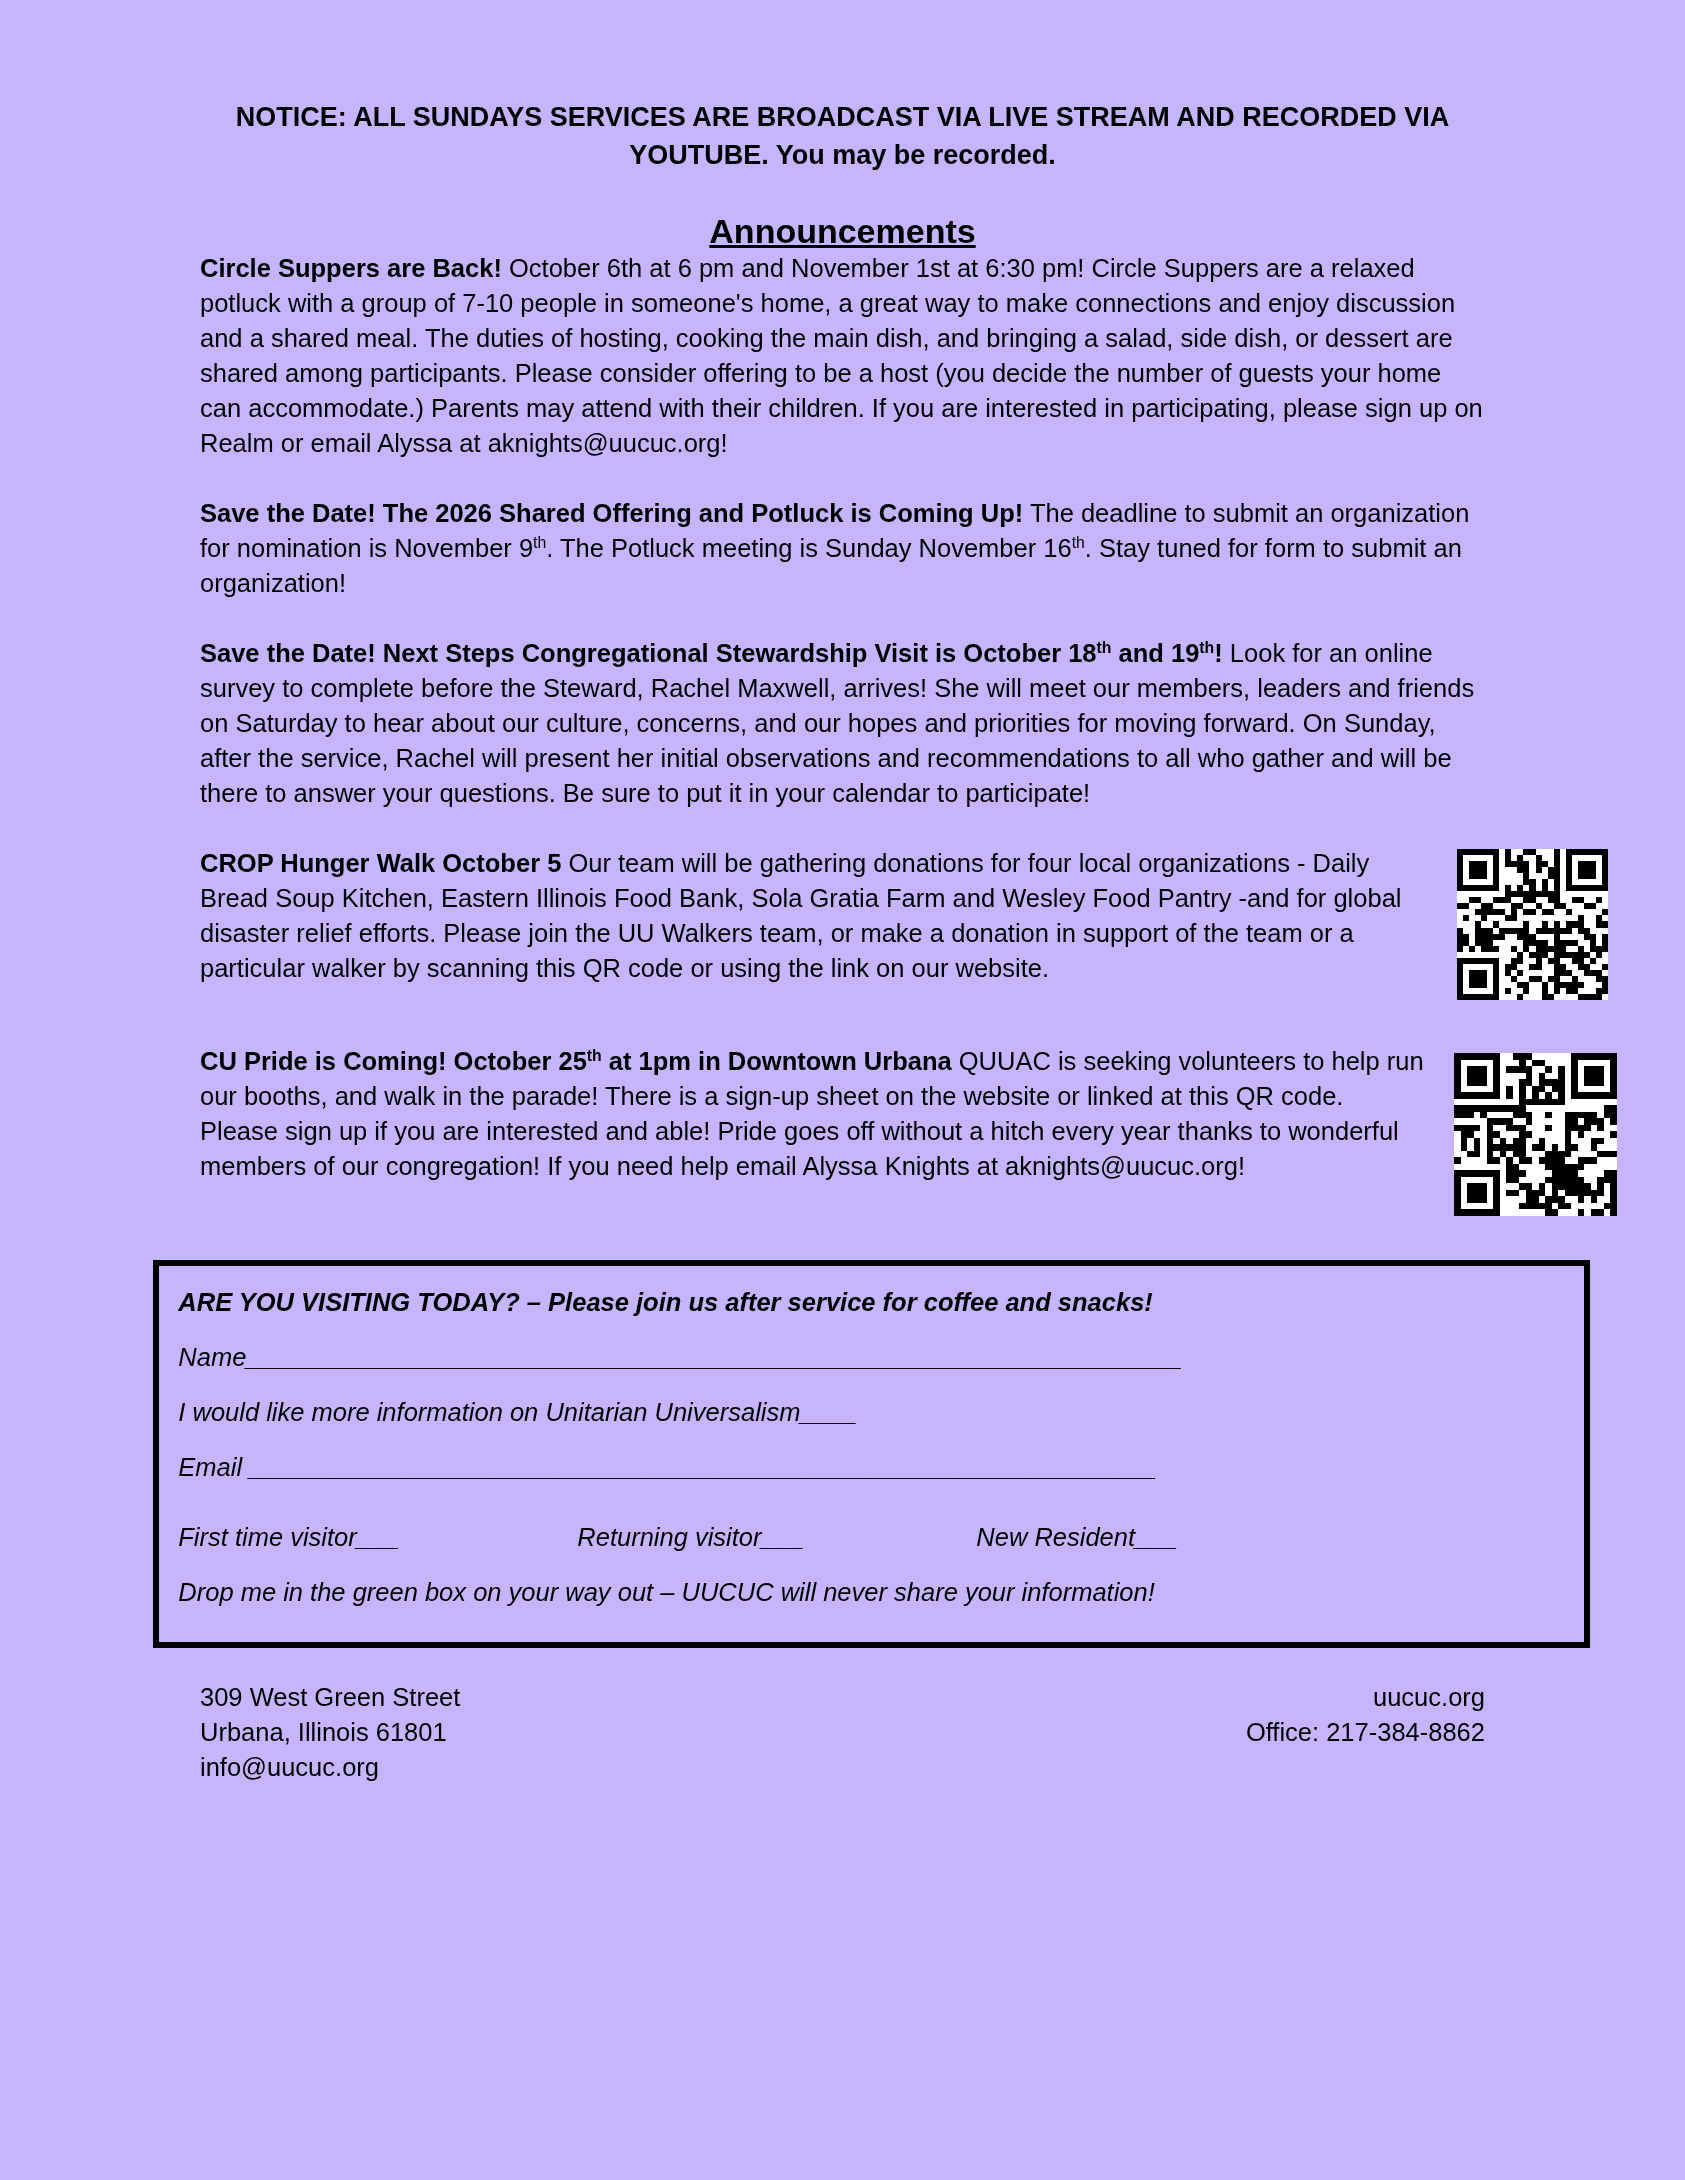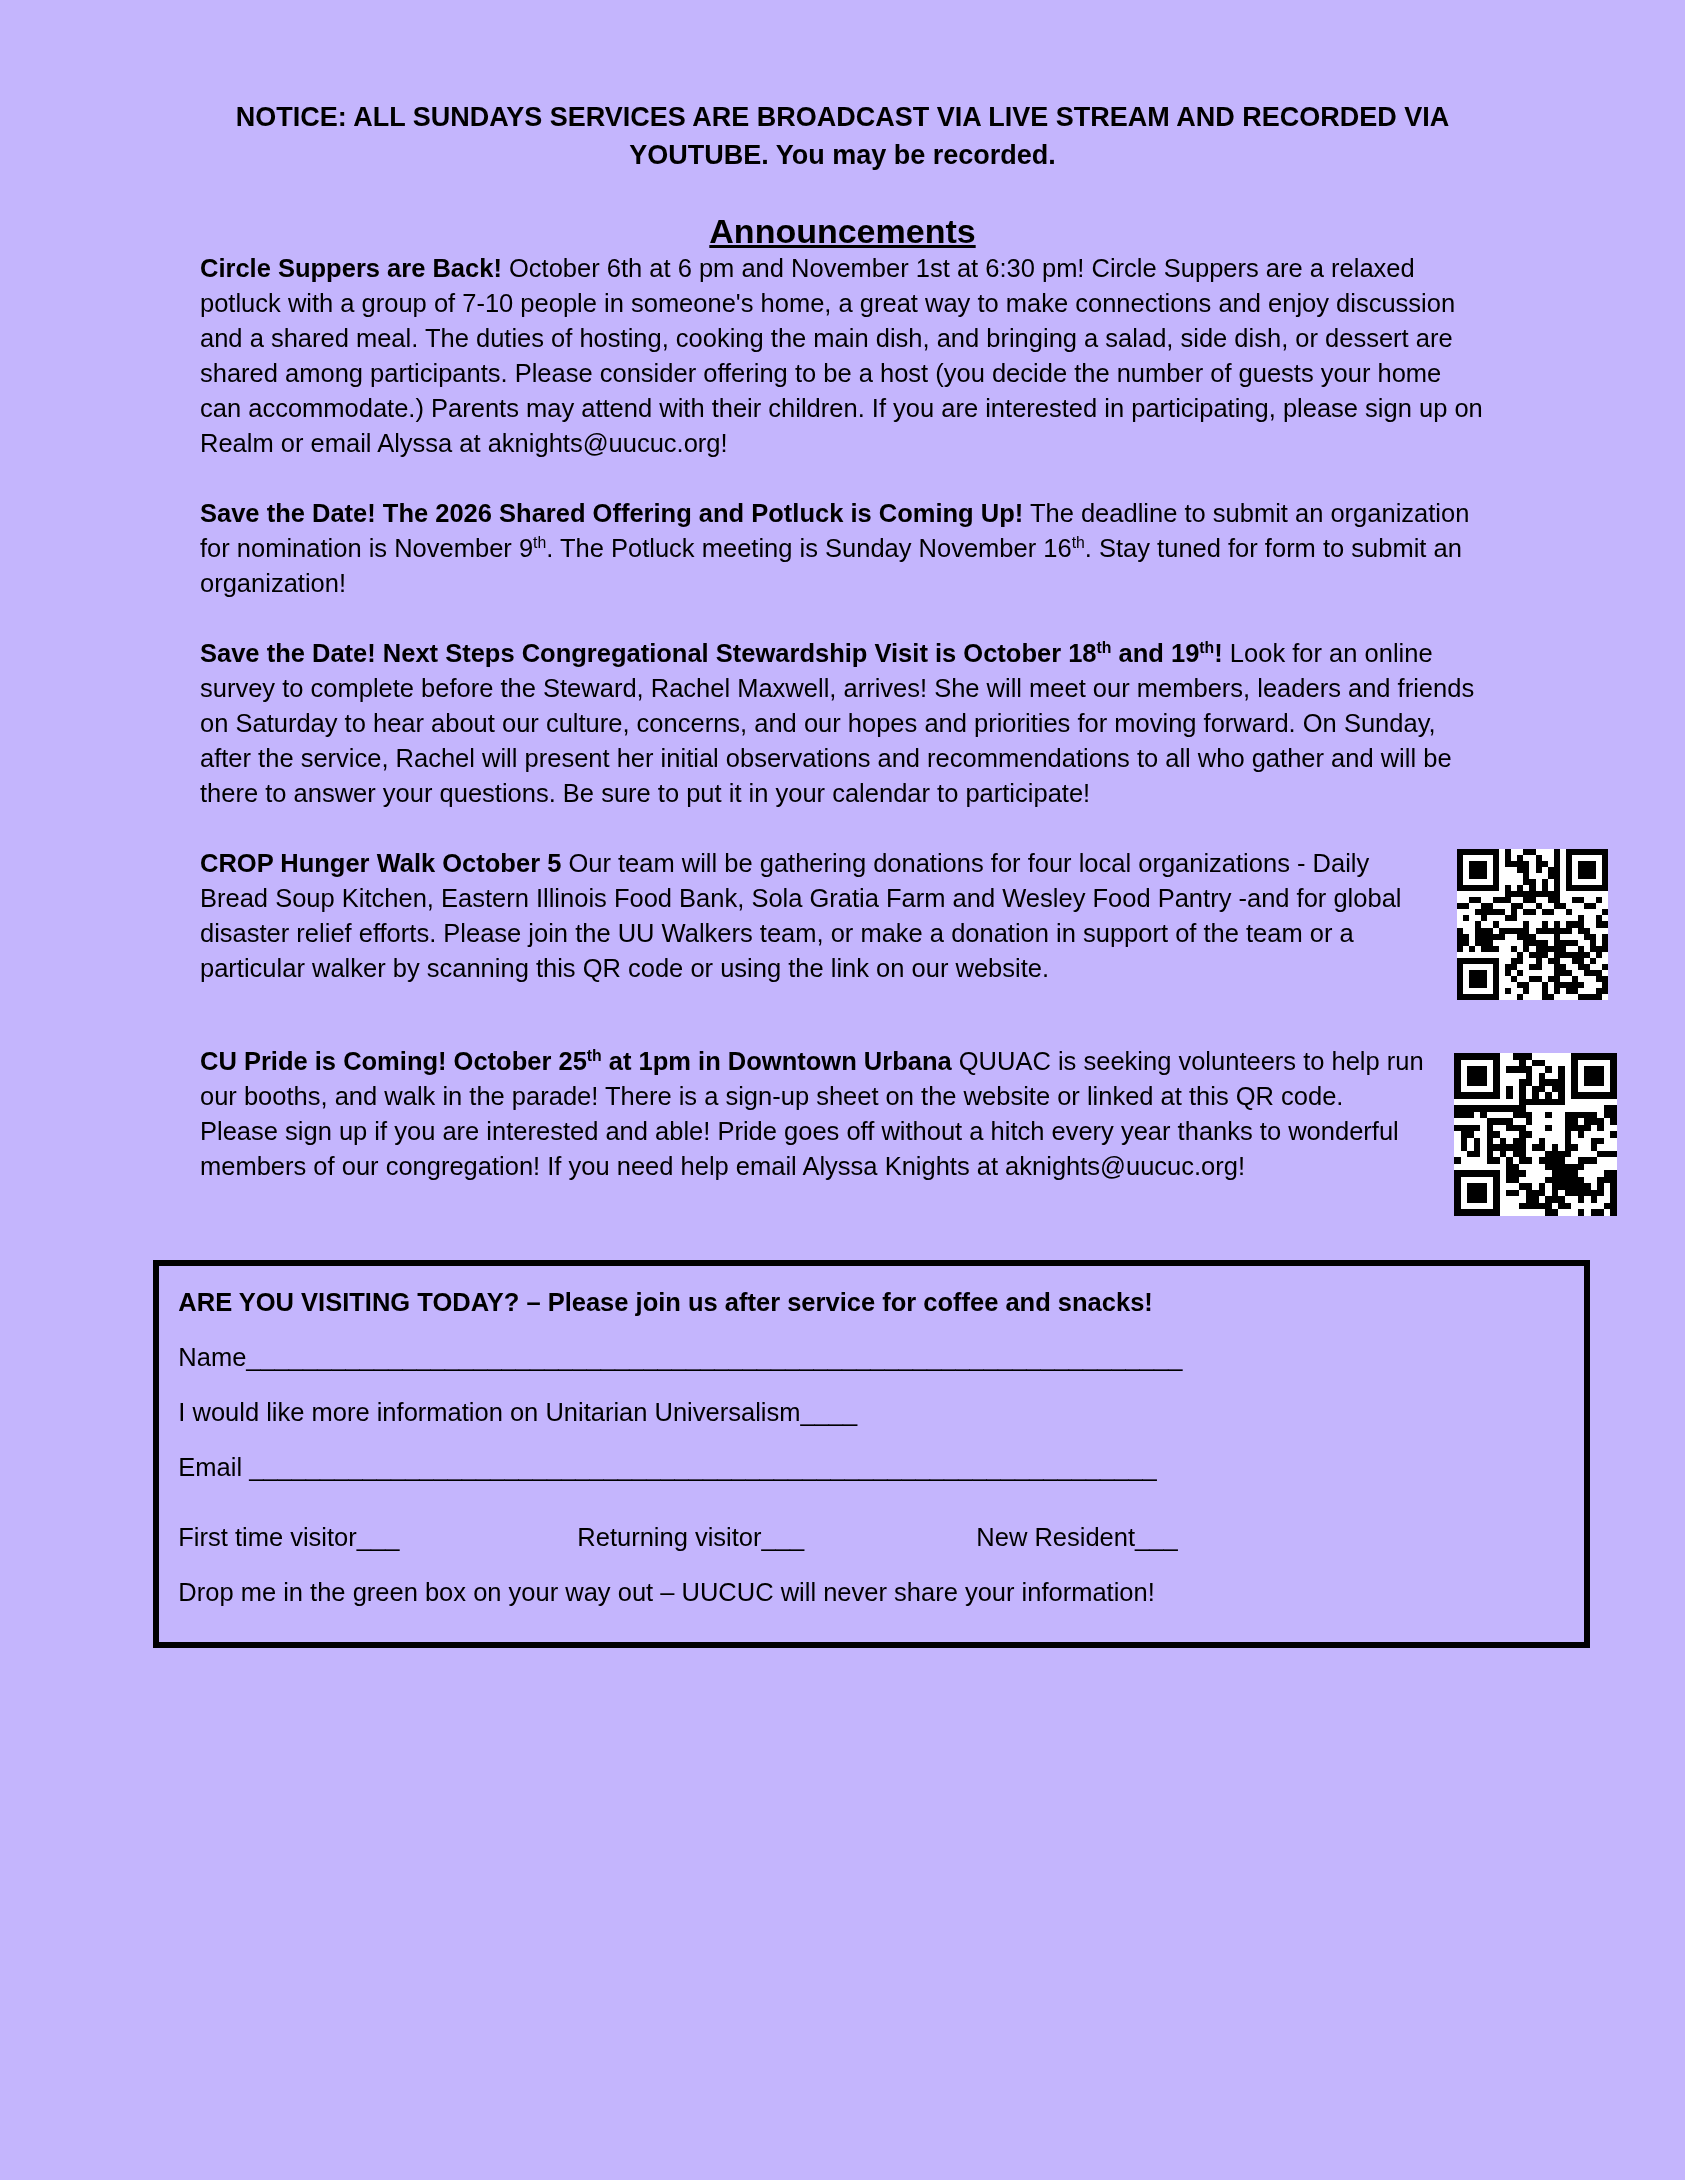--- a/index.html
+++ b/index.html
@@ -24,20 +24,21 @@
   }
   .para { margin:0 0 35px 0; }
   sup { font-size:0.62em; line-height:0; vertical-align:super; }
   .qr { float:right; display:block; }
   .qr-crop  { width:151px; height:151px; margin:3.5px -123px 8.8px 26px; }
   .qr-pride { width:163px; height:163px; margin:8.8px -132px 8.8px 26px; }
   .visit-box {
     border:6.1px solid #000;
     margin:28px -105px 0 -47px;
     padding:19.3px 23px 32px 19.3px;
+    font-style:italic;
   }
   .vb-title { font-weight:bold; }
   .vb-line { margin-top:20px; white-space:nowrap; overflow:hidden; }
   .vb-row { display:flex; margin-top:35px; }
   .vb-row .cell1 { width:399px; }
   .vb-row .cell2 { width:399px; }
   .footer {
     display:flex; justify-content:space-between;
     margin-top:32px;
   }
@@ -732,16 +733,27 @@
       <div class="vb-line">I would like more information on Unitarian Universalism____</div>
       <div class="vb-line">Email ________________________________________________________________</div>
       <div class="vb-row">
         <span class="cell1">First time visitor___</span>
         <span class="cell2">Returning visitor___</span>
         <span class="cell3">New Resident___</span>
       </div>
       <div class="vb-line">Drop me in the green box on your way out – UUCUC will never share your information!</div>
     </div>
 
+    <div class="footer">
+      <div class="footer-left">
+        <div>309 West Green Street</div>
+        <div>Urbana, Illinois 61801</div>
+        <div>info@uucuc.org</div>
+      </div>
+      <div class="footer-right">
+        <div>uucuc.org</div>
+        <div>Office: 217-384-8862</div>
+      </div>
+    </div>
 
   </div>
 </div>
 
 
 </body></html>

